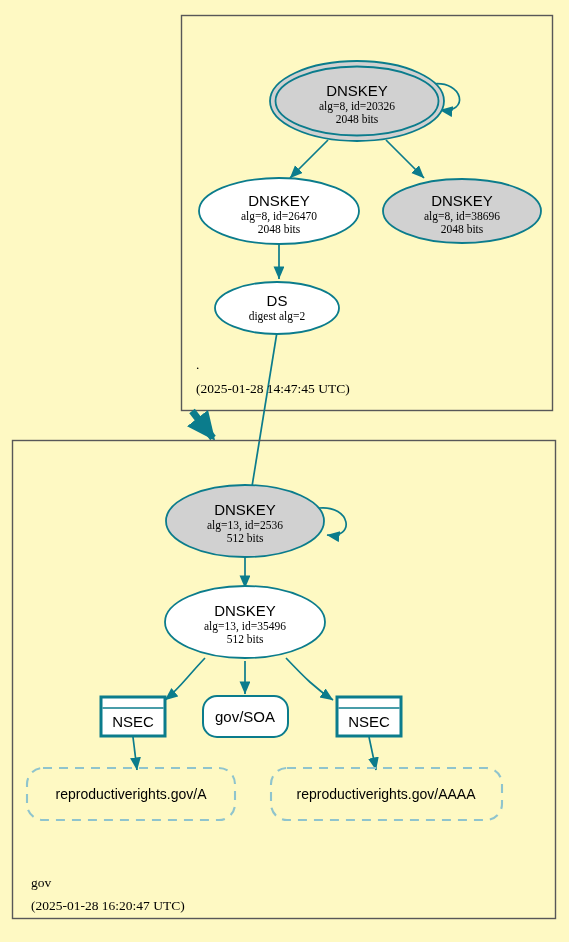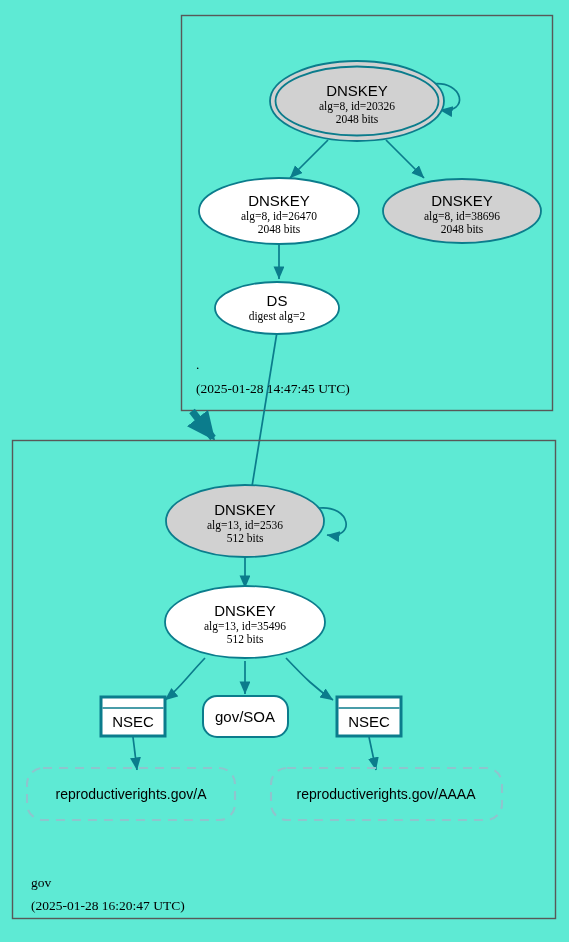--- a/index.html
+++ b/index.html
@@ -4,21 +4,21 @@
 <style>
   html, body {
     margin: 0;
     padding: 0;
     background: #ffffff;
   }
   #page {
     position: relative;
     width: 569px;
     height: 942px;
-    background: #5eead4;
+    background: #fef9c3;
     overflow: hidden;
     font-family: "Liberation Sans", sans-serif;
   }
   svg.graph {
     position: absolute;
     top: 0;
     left: 0;
     width: 569px;
     height: 942px;
   }

